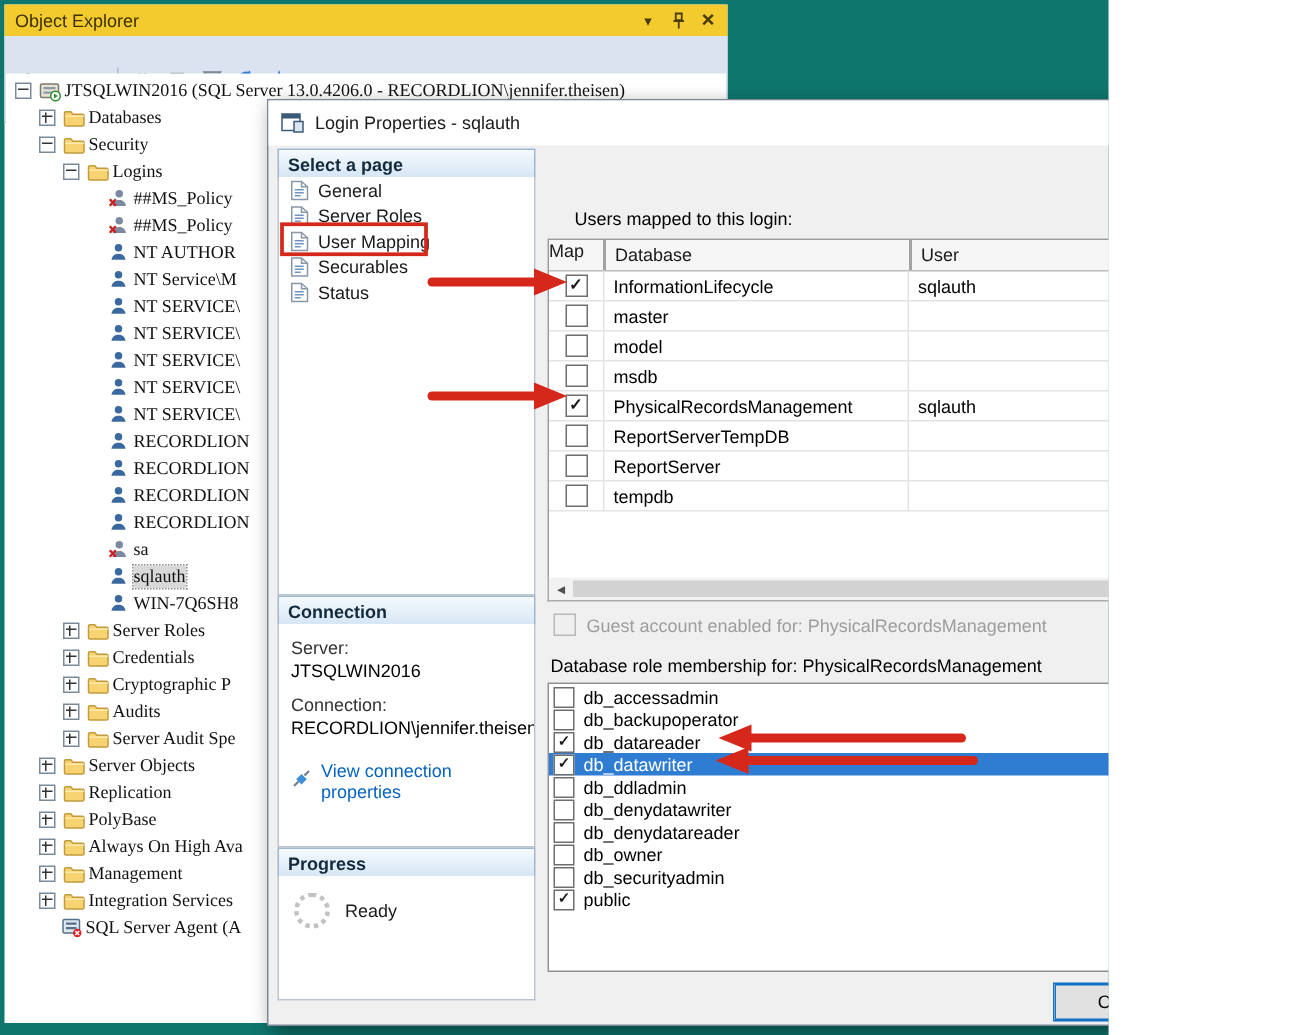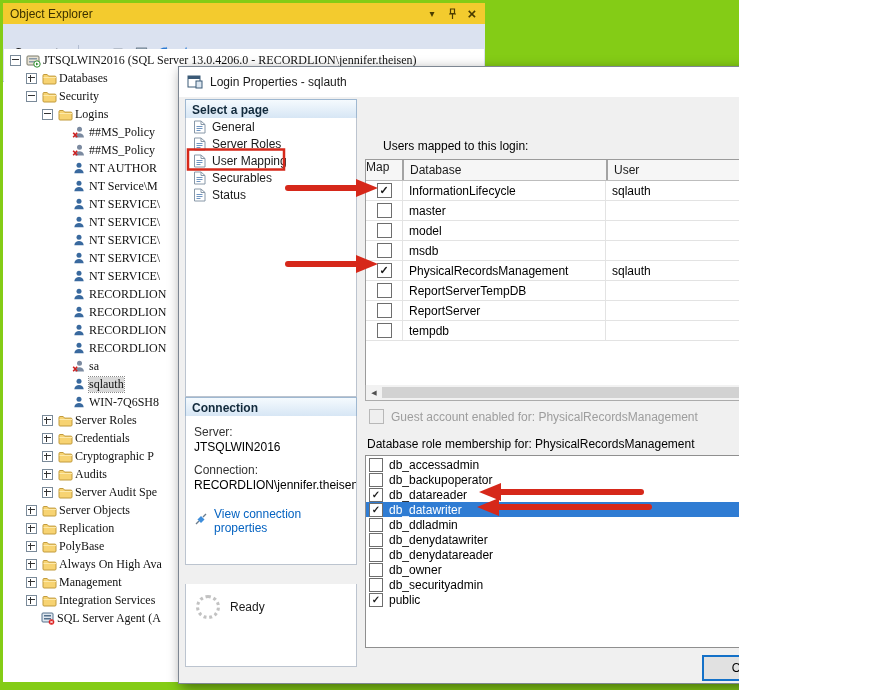--- a/index.html
+++ b/index.html
@@ -1,17 +1,17 @@
 <!DOCTYPE html>
 <html><head>
 <meta charset="utf-8">
 <style>
   html,body{margin:0;padding:0;}
   body{font-family:"Liberation Sans",sans-serif;font-size:12px;}
-  #screen{position:relative;width:739px;height:690px;background:#84cc16;overflow:hidden;}
+  #screen{position:relative;width:739px;height:690px;background:#0f766e;overflow:hidden;}
 
   
   #object-explorer{position:absolute;left:3px;top:3px;width:482px;height:679px;background:#fff;}
   .oe-titlebar{height:21px;background:#f3cb2e;display:flex;align-items:center;padding:0 4px 0 7px;}
   .oe-title{flex:1;color:#3c3100;font-size:12px;}
   .oe-tb-btn{width:18px;height:17px;display:flex;align-items:center;justify-content:center;color:#4a3c00;margin-left:2px;}
   .oe-chevron::before{content:"▾";font-size:10px;}
   .oe-close::before{content:"×";font-size:15px;font-weight:bold;}
   .oe-toolbar{height:25px;background:#dbe2f0;border-bottom:1px solid #b9c3d6;display:flex;align-items:center;padding:16px 6px;gap:3px;}
   .connect-btn{display:flex;align-items:center;gap:4px;padding:2px 5px;color:#1e1e1e;}
@@ -561,20 +561,21 @@
                 <path d="M2 11l3-3M9 4l3-3" stroke="#6b7c8c" stroke-width="1.4"></path>
                 <rect x="4.5" y="4" width="5" height="5" transform="rotate(45 7 6.5)" fill="#3f8edb"></rect>
               </svg>
           </span>
           <span class="conn-link">View connection properties</span>
         </div>
       </div>
     </div>
 
     <div class="side-panel" id="prog-panel">
+      <div class="panel-header">Progress</div>
       <div class="panel-body">
         <div class="prog-row">
           <span class="spinner"></span>
           <span>Ready</span>
         </div>
       </div>
     </div>
 
     <div class="users-label">Users mapped to this login:</div>
 

